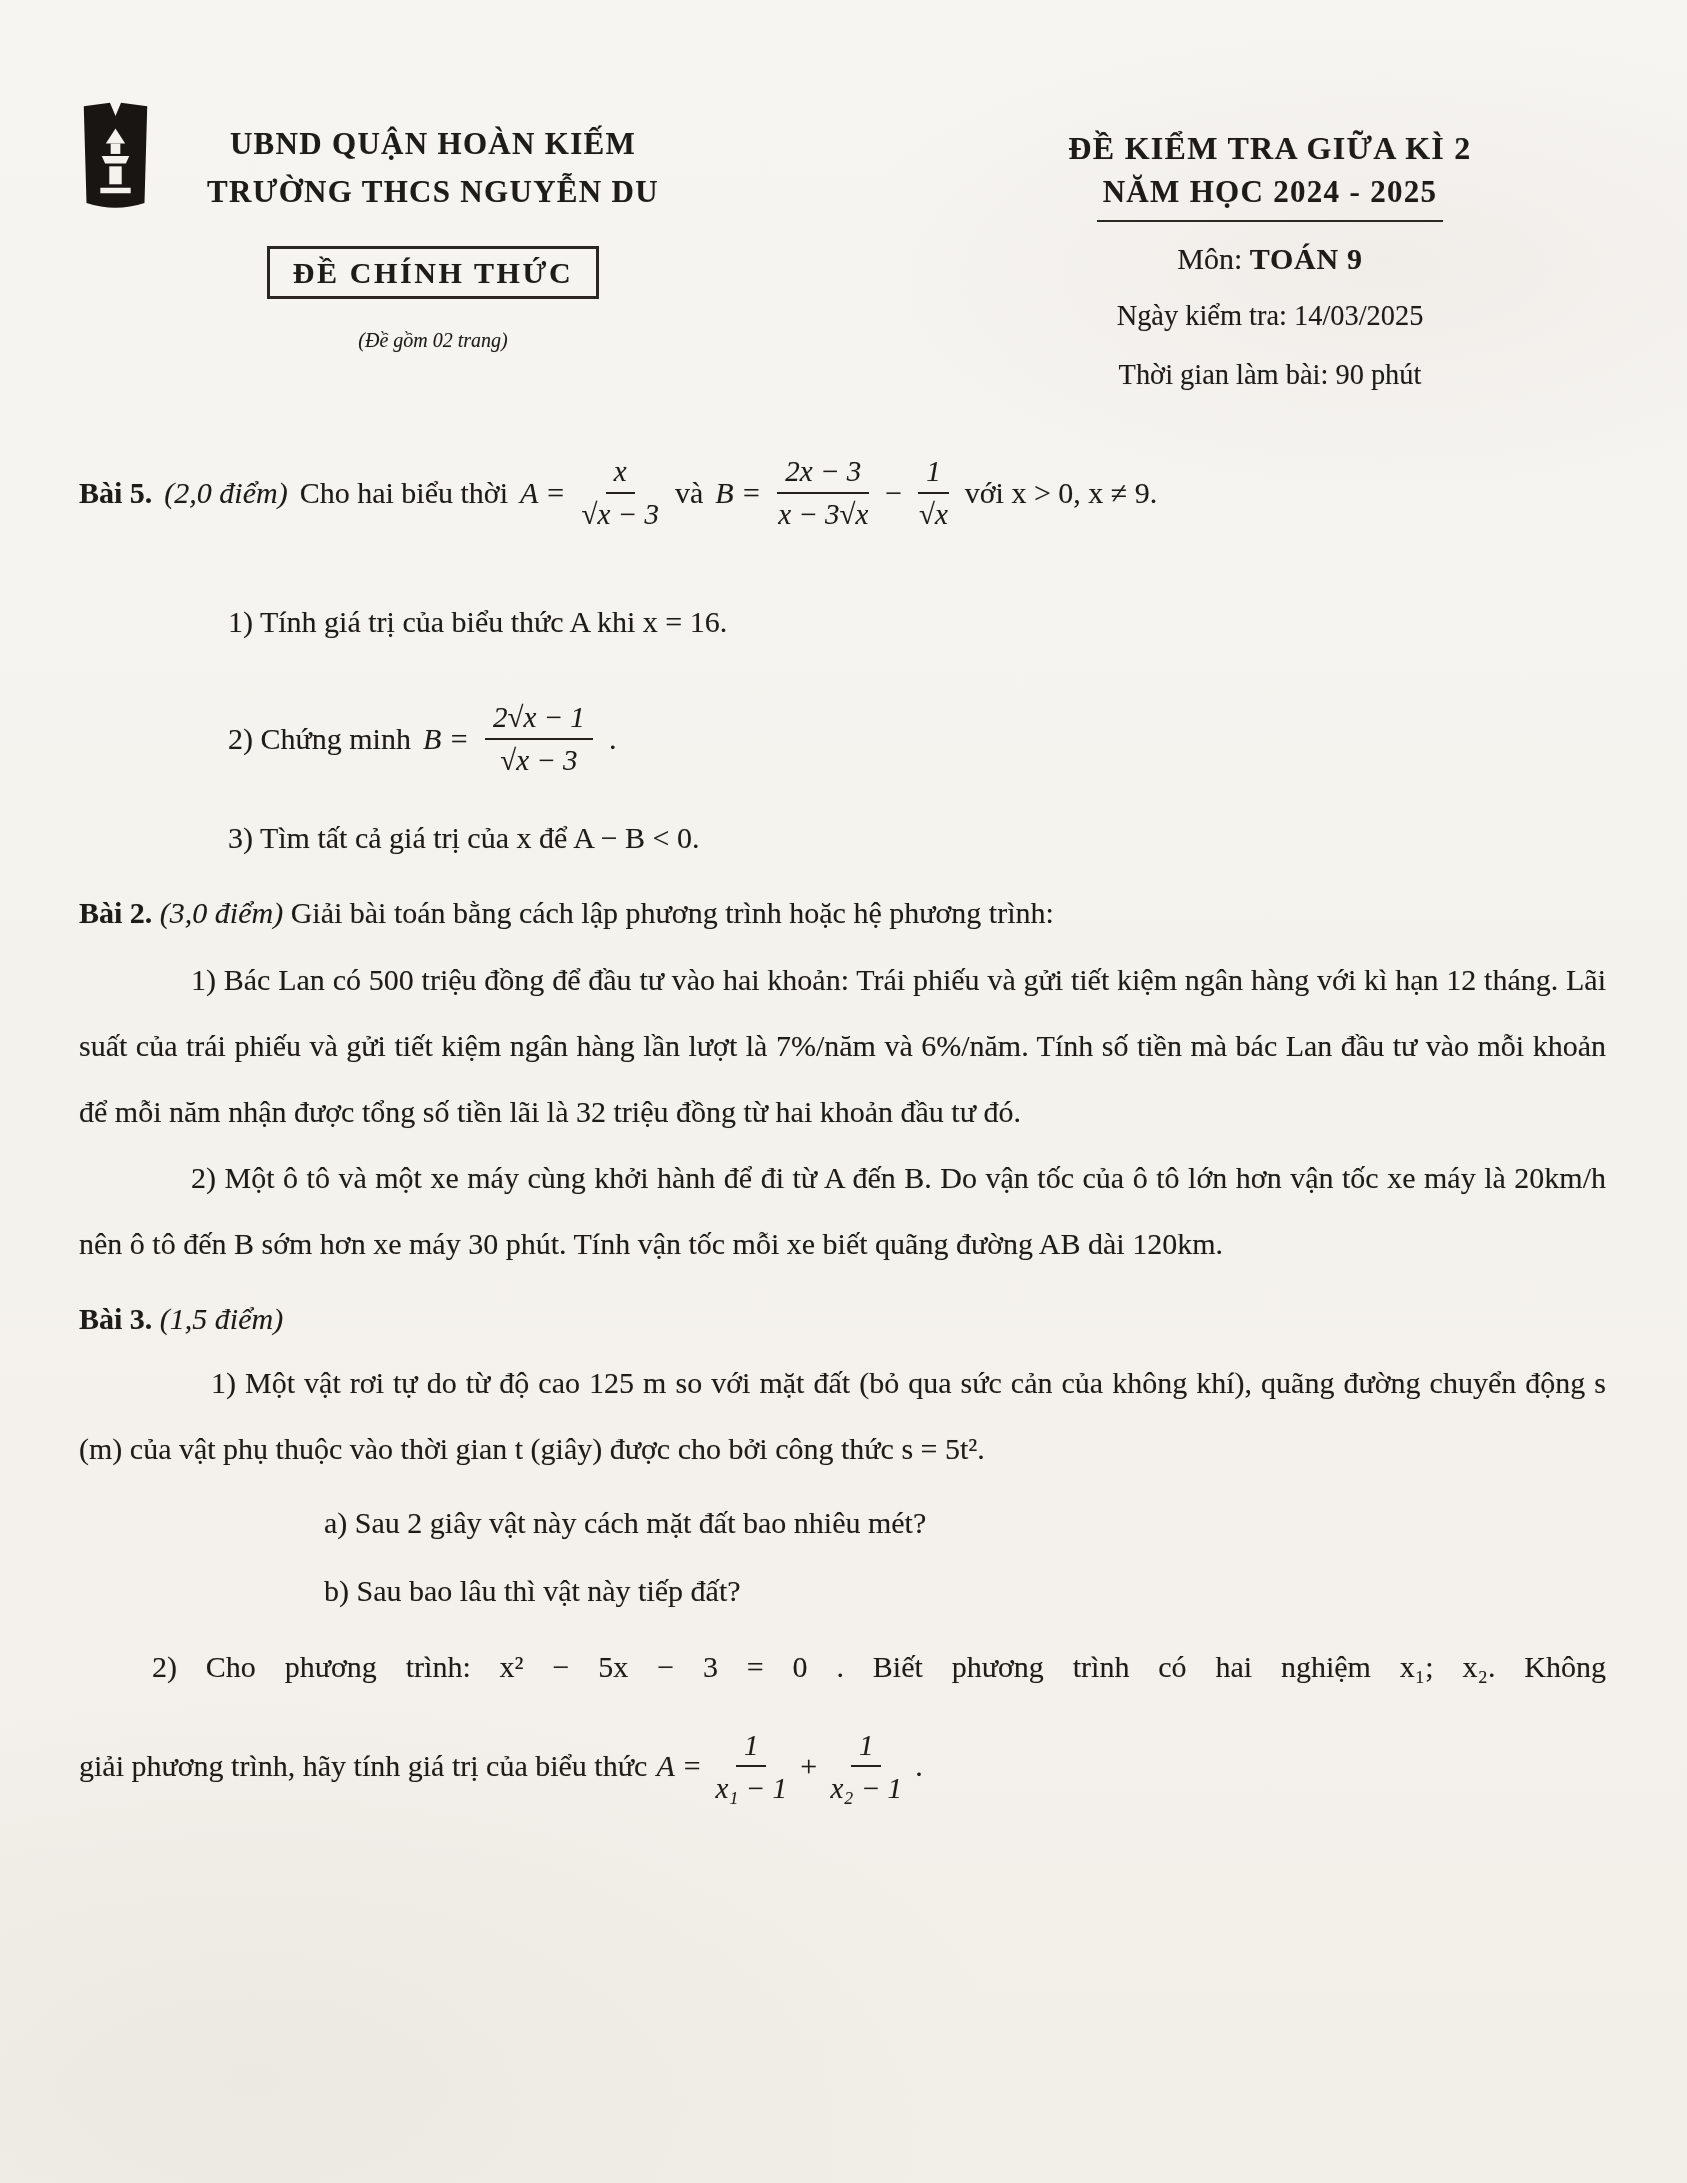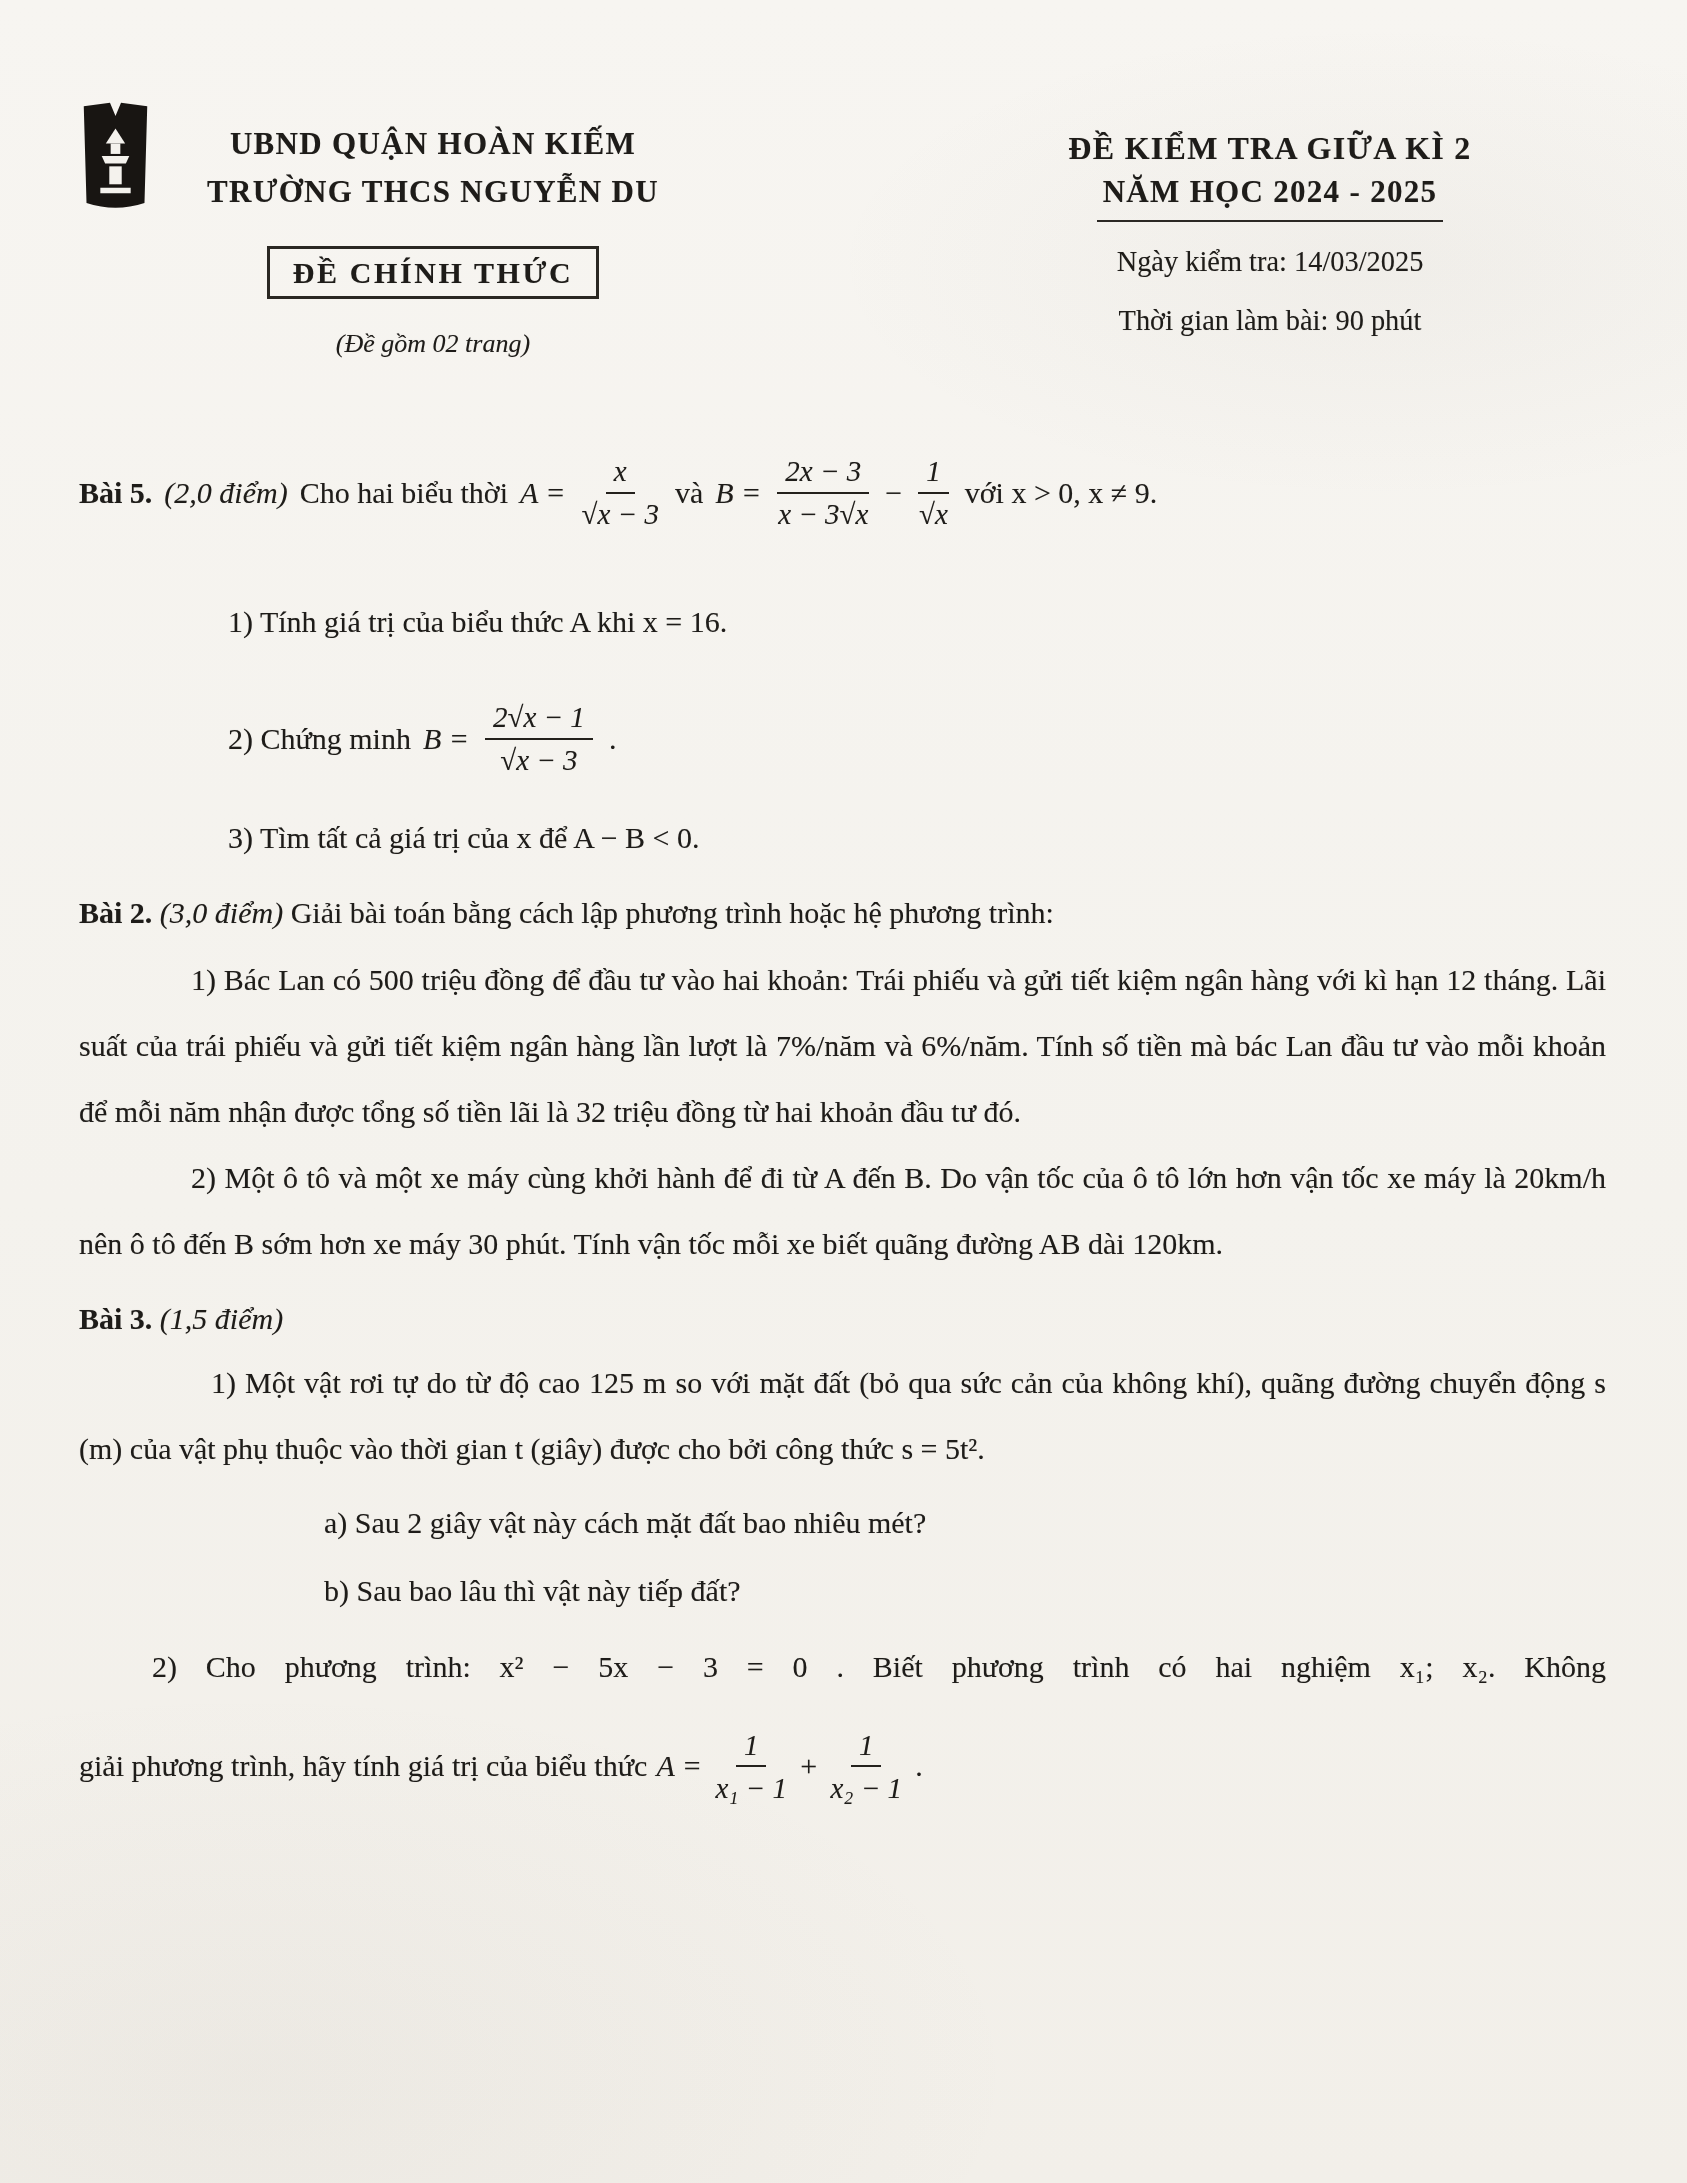--- a/index.html
+++ b/index.html
@@ -22,21 +22,21 @@
   .logo{position:absolute;left:81px;top:99px;width:69px;height:114px;}
   .logo svg{width:100%;height:100%;display:block;}
   .h-left{position:absolute;left:155px;top:120px;width:556px;text-align:center;}
   .org{font-weight:700;font-size:31px;line-height:48px;letter-spacing:1.3px;}
   .official-box{
     display:inline-block;margin-top:30px;
     border:3.3px solid #2a2722;
     padding:6.6px 22.5px;
     font-weight:700;font-size:30px;letter-spacing:2.6px;
   }
-  .pages-note{margin-top:30px;font-style:italic;font-size:26px;}
+  .pages-note{margin-top:30px;font-style:italic;font-size:20px;}
   .h-right{position:absolute;left:946px;top:124px;width:648px;text-align:center;}
   .t1{font-weight:700;font-size:32px;line-height:48px;letter-spacing:1.3px;}
   .t2{
     display:inline-block;font-weight:700;font-size:31px;letter-spacing:1.3px;
     padding:0 5.3px 8px;border-bottom:2.6px solid #2b2824;line-height:40px;
   }
   .subj{margin-top:20px;font-size:30px;}
   .subj .subj-name{font-weight:700;letter-spacing:0.7px;}
   .meta{margin-top:21px;font-size:28.4px;line-height:38px;}
   
@@ -87,20 +87,24 @@
   <div class="h-left">
     <div class="org">UBND QUẬN HOÀN KIẾM</div>
     <div class="org">TRƯỜNG THCS NGUYỄN DU</div>
     <div><span class="official-box">ĐỀ CHÍNH THỨC</span></div>
     <div class="pages-note">(Đề gồm 02 trang)</div>
   </div>
 
   <div class="h-right">
     <div class="t1">ĐỀ KIỂM TRA GIỮA KÌ 2</div>
     <div><span class="t2">NĂM HỌC 2024 - 2025</span></div>
+    <div class="subj">
+      <span>Môn:</span>
+      <span class="subj-name">TOÁN 9</span>
+    </div>
     <div class="meta">Ngày kiểm tra: 14/03/2025</div>
     <div class="meta">Thời gian làm bài: 90 phút</div>
   </div>
 
   <div class="main">
 
     <div class="mrow">
       <span class="blabel">Bài 5.</span>
       <span class="pts">(2,0 điểm)</span>
       <span>Cho hai biểu thời</span>

